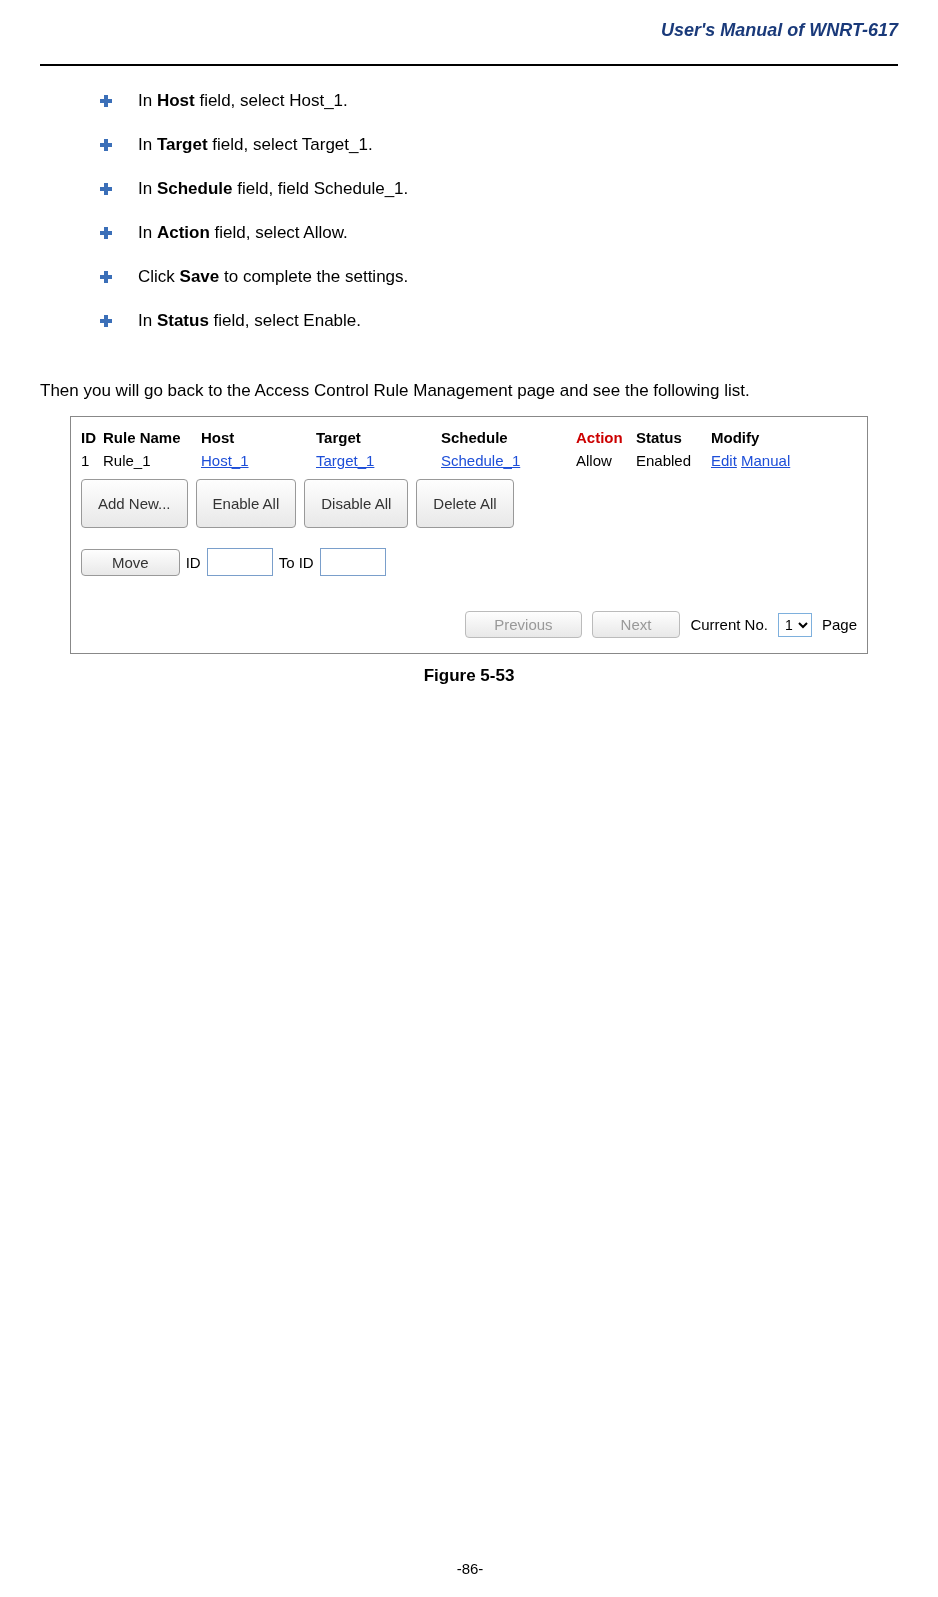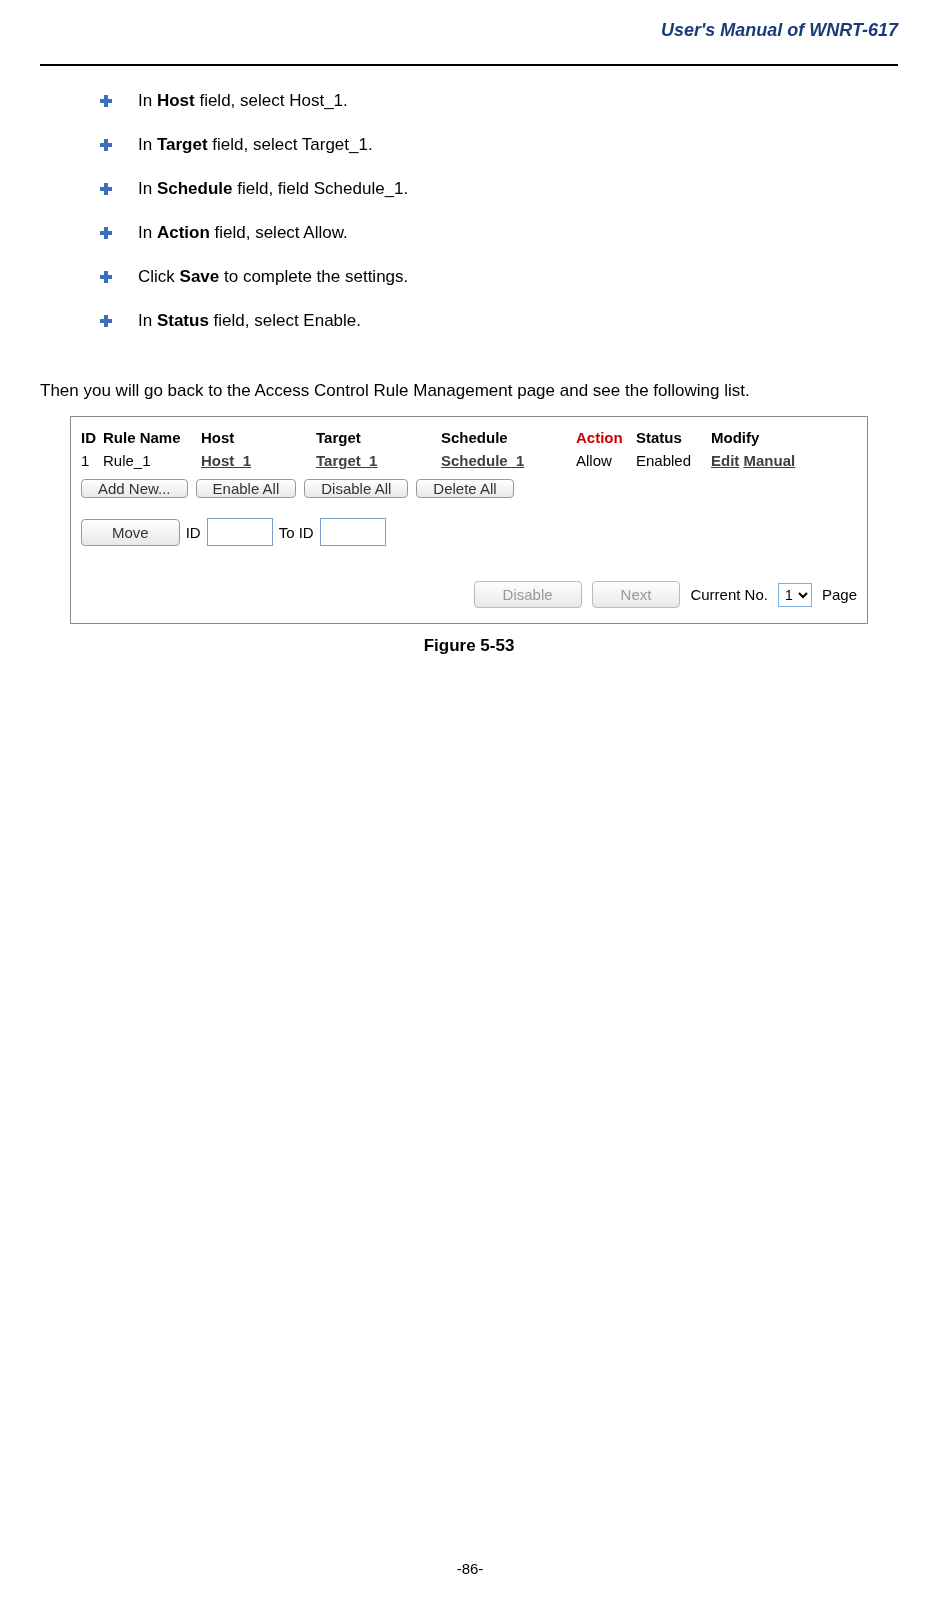--- a/index.html
+++ b/index.html
@@ -68,31 +68,31 @@
     }
     .col-id { width: 22px; }
     .col-rulename { width: 98px; }
     .col-host { width: 115px; }
     .col-target { width: 125px; }
     .col-schedule { width: 135px; }
     .col-action { width: 60px; }
     .col-status { width: 75px; }
     .col-modify { width: 100px; }
     .red { color: #c00; }
-    .link { color: #404040; text-decoration: underline; cursor: pointer; font-weight: bold; }
+    .link { color: #1d4ed8; text-decoration: underline; cursor: pointer; }
     .button-row {
       display: flex;
       gap: 8px;
       margin-bottom: 20px;
     }
     .btn {
       background: linear-gradient(#fefefe, #e8e8e8);
       border: 1px solid #999;
       border-radius: 4px;
-      padding: 0 16px;
+      padding: 15px 16px;
       font-size: 15px;
       cursor: pointer;
       color: #333;
     }
     .move-row {
       display: flex;
       align-items: center;
       gap: 6px;
       margin-bottom: 35px;
       font-size: 15px;
@@ -227,21 +227,21 @@
       <button class="btn">Delete All</button>
     </div>
     <div class="move-row">
       <button class="btn" style="padding:4px 30px">Move</button>
       <span>ID</span>
       <input class="small-input" type="text" style="">
       <span>To ID</span>
       <input class="small-input" type="text" style="">
     </div>
     <div class="pagination-row">
-      <button class="btn-disabled">Disable</button>
+      <button class="btn-disabled">Previous</button>
       <button class="btn-disabled">Next</button>
       <span>Current No.</span>
       <select class="select-page">
         <option>1</option>
       </select>
       <span>Page</span>
     </div>
   </div>
 
   <div class="figure-caption">Figure 5-53</div>

